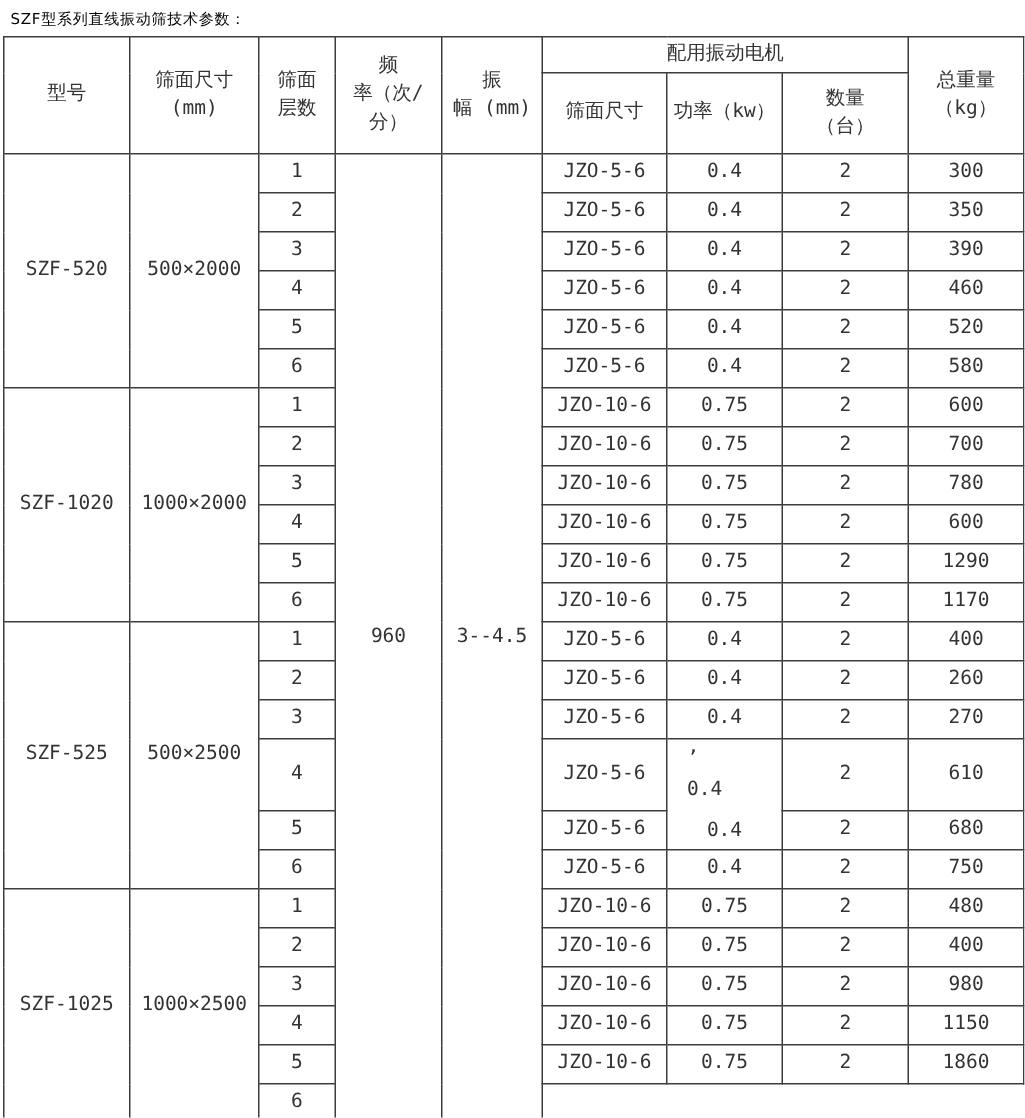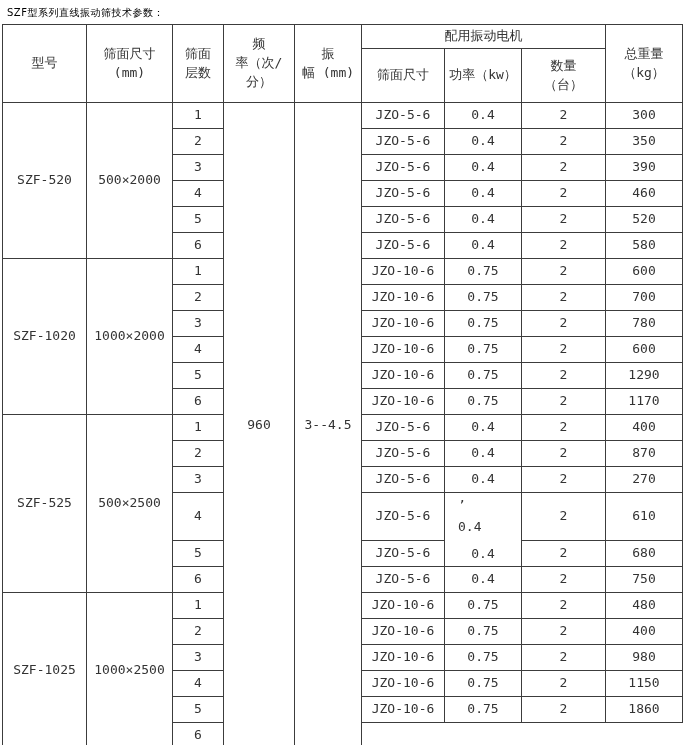--- a/index.html
+++ b/index.html
@@ -184,21 +184,21 @@
         <td>JZO-5-6</td>
         <td>0.4</td>
         <td>2</td>
         <td>400</td>
       </tr>
       <tr>
         <td>2</td>
         <td>JZO-5-6</td>
         <td>0.4</td>
         <td>2</td>
-        <td>870</td>
+        <td>260</td>
       </tr>
       <tr>
         <td>3</td>
         <td>JZO-5-6</td>
         <td>0.4</td>
         <td>2</td>
         <td>270</td>
       </tr>
       <tr class="tall">
         <td>4</td>

